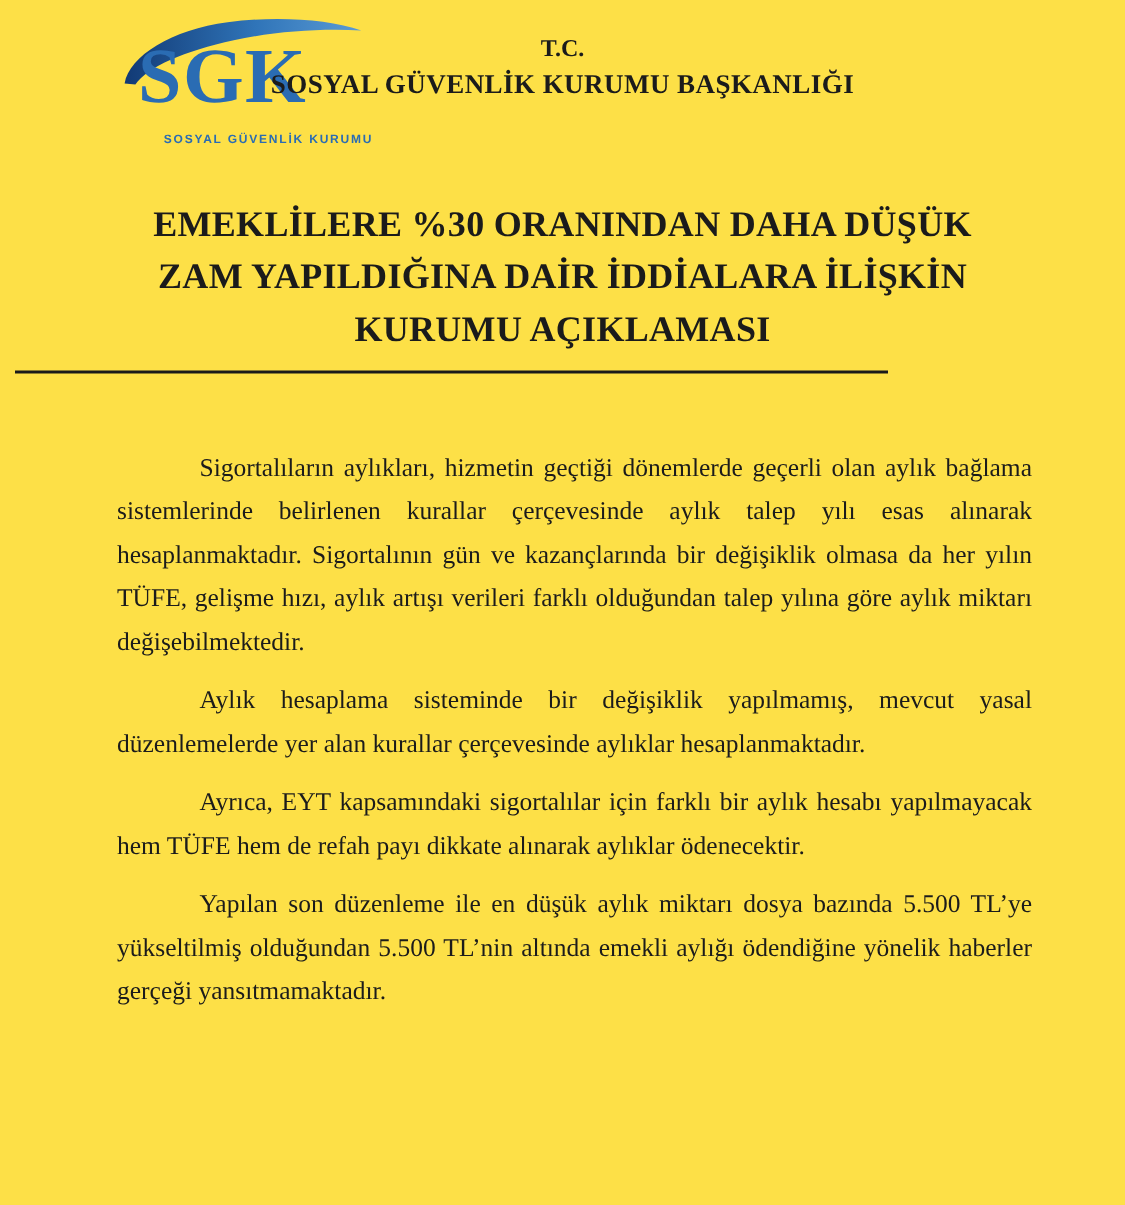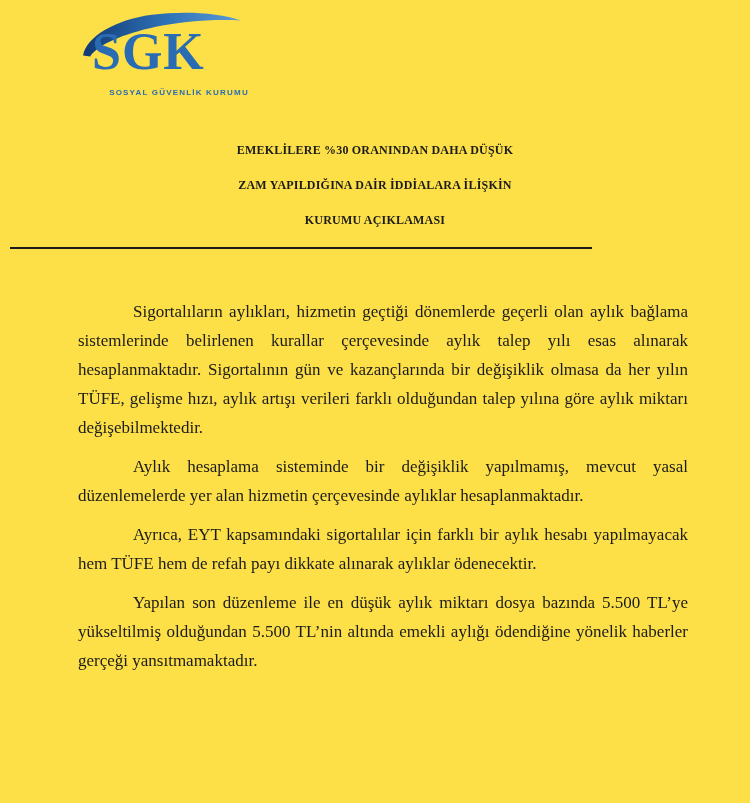--- a/index.html
+++ b/index.html
@@ -30,21 +30,21 @@
   .header-titles{
     position:absolute;left:0;right:0;top:22px;
     text-align:center;font-weight:700;
   }
   .tc-line{font-size:16px;line-height:22px;}
   .org-line{font-size:18px;line-height:24px;letter-spacing:0.3px;}
   
   .doc-title{
     margin-top:21px;
     text-align:center;font-weight:700;
-    font-size:12px;line-height:35px;letter-spacing:0.2px;
+    font-size:24px;line-height:35px;letter-spacing:0.2px;
   }
   .title-divider{
     border:none;border-top:2px solid #1a1a1a;
     margin:9px 0 0 10px;width:582px;
   }
   
   .doc-body{
     margin:48px 62px 0 78px;
     font-size:17px;line-height:29px;
     text-align:justify;
@@ -68,30 +68,34 @@
             <stop offset="0.55" stop-color="#2f74b8"></stop>
             <stop offset="1" stop-color="#5b9bd5"></stop>
           </linearGradient>
         </defs>
         <path d="M 3 57 C 6 34, 34 12, 70 6 C 100 1, 135 3, 157 13 C 130 11, 100 14, 74 21 C 42 30, 18 43, 10 58 Z" fill="url(#swooshGrad)"></path>
       </svg>
       <div class="logo-acronym">SGK</div>
       <div class="logo-subtitle">SOSYAL GÜVENLİK KURUMU</div>
     </div>
 
+    <div class="header-titles">
+      <div class="tc-line">T.C.</div>
+      <div class="org-line">SOSYAL GÜVENLİK KURUMU BAŞKANLIĞI</div>
+    </div>
   </div>
 
   <div class="doc-title" id="doc-title">
       <div>EMEKLİLERE %30 ORANINDAN DAHA DÜŞÜK</div>
       <div>ZAM YAPILDIĞINA DAİR İDDİALARA İLİŞKİN</div>
       <div>KURUMU AÇIKLAMASI</div>
     </div>
 
   <hr class="title-divider">
 
   <div class="doc-body" id="doc-body">
       <p><span>Sigortalıların aylıkları, hizmetin geçtiği dönemlerde geçerli olan aylık bağlama sistemlerinde belirlenen kurallar çerçevesinde </span><b>aylık talep yılı</b><span> esas alınarak hesaplanmaktadır. Sigortalının gün ve kazançlarında bir değişiklik olmasa da her yılın TÜFE, gelişme hızı, aylık artışı verileri farklı olduğundan talep yılına göre aylık miktarı değişebilmektedir.</span></p>
-      <p><span>Aylık hesaplama sisteminde bir değişiklik yapılmamış, mevcut yasal düzenlemelerde yer alan hizmetin çerçevesinde aylıklar hesaplanmaktadır.</span></p>
+      <p><span>Aylık hesaplama sisteminde bir değişiklik yapılmamış, mevcut yasal düzenlemelerde yer alan kurallar çerçevesinde aylıklar hesaplanmaktadır.</span></p>
       <p class="bold"><b>Ayrıca, EYT kapsamındaki sigortalılar için farklı bir aylık hesabı yapılmayacak hem TÜFE hem de refah payı dikkate alınarak aylıklar ödenecektir.</b></p>
       <p><span>Yapılan son düzenleme ile en düşük aylık miktarı dosya bazında 5.500 TL’ye yükseltilmiş olduğundan 5.500 TL’nin altında emekli aylığı ödendiğine yönelik haberler gerçeği yansıtmamaktadır.</span></p>
     </div>
 
 </div>
 
 </body></html>

